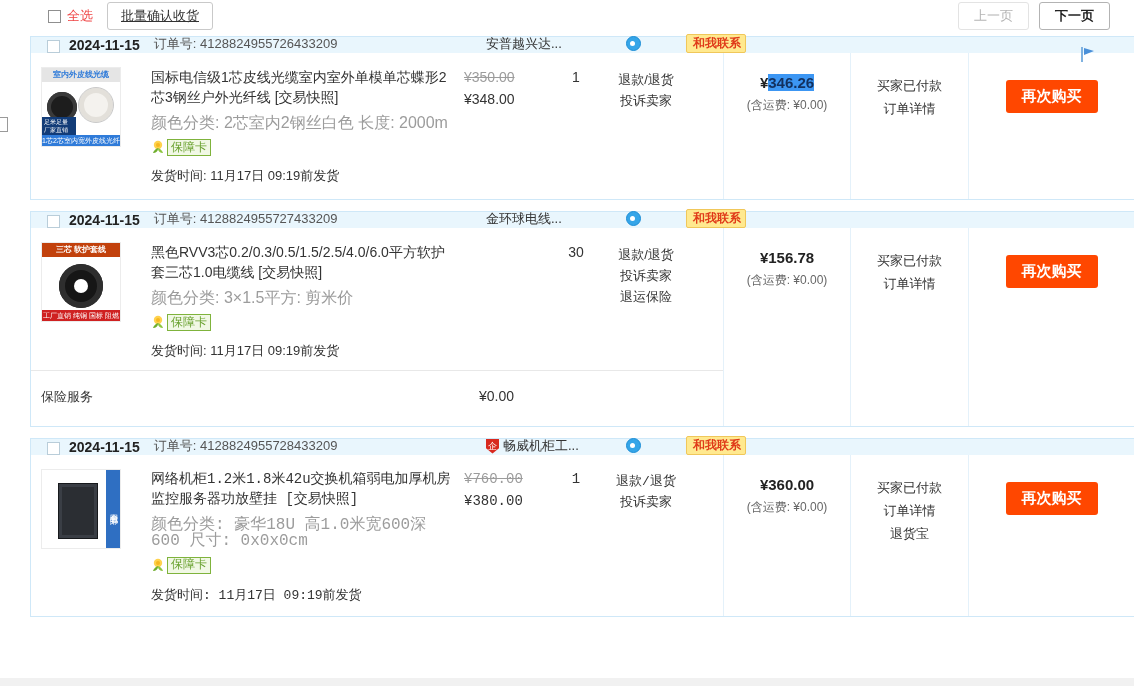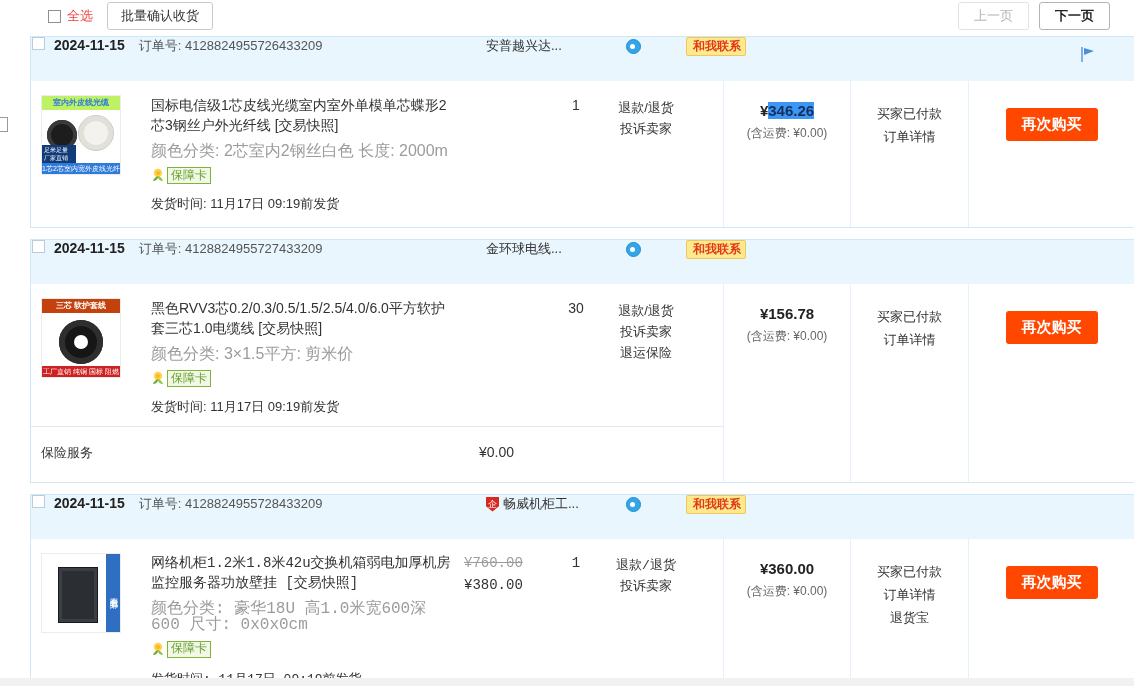--- a/index.html
+++ b/index.html
@@ -3,49 +3,49 @@
 <meta charset="utf-8">
 <style>
   * { margin:0; padding:0; box-sizing:border-box; }
   body { font-family:"Liberation Sans","DejaVu Sans",sans-serif; background:#fff; color:#333; font-size:13px; }
   .page { position:relative; width:1134px; height:686px; overflow:hidden; background:#fff; }
 
   
   .toolbar { position:absolute; top:2px; left:48px; right:24px; height:28px; display:flex; align-items:center; }
   .cb { display:inline-block; width:13px; height:13px; background:#fff; border:1px solid #8f8f8f; vertical-align:middle; }
   .toolbar .cb-label { margin-left:6px; font-size:13px; color:#ef4444; }
-  .btn-plain { margin-left:14px; padding:4px 13px; background:#fff; border:1px solid #c9c9c9; border-radius:3px; font-size:13px; color:#333; cursor:pointer; }
+  .btn-plain { margin-left:14px; padding:4px 13px; background:#fff; border:1px solid #c9c9c9; border-radius:3px; font-size:13px; color:#333; cursor:pointer;text-decoration:underline; }
   .pager { margin-left:auto; display:flex; gap:10px; }
   .pg { padding:4px 15px; background:#fff; border-radius:3px; font-size:13px; cursor:pointer; }
   .pg-prev { color:#b5b5b5; border:1px solid #e3e3e3; }
   .pg-next { color:#222; border:1px solid #b3b3b3; font-weight:bold; }
 
   
   .orders { position:absolute; top:36px; left:30px; width:1105px; }
   .order { border:1px solid #cfe8f8; margin-bottom:11px; background:#fff; }
-  .order-header { position:relative; height:44px; background:#e9f6fd; display:flex; align-items:flex-start; padding-left:1px; }
+  .order-header { position:relative; height:16px; background:#e9f6fd; display:flex; align-items:flex-end; padding-left:16px; }
   .order-header .cb { border-color:#b9cdd9; margin-right:9px; }
   .o-date { font-weight:bold; font-size:14px; color:#222; margin-right:14px; }
   .o-no { font-size:13px; color:#555; }
   .o-seller { position:absolute; left:455px; font-size:13px; color:#333; cursor:pointer; display:flex; align-items:center; gap:4px; }
   .shield { display:inline-flex; align-items:center; justify-content:center; width:13px; height:15px; background:#d8291f; color:#fff; font-size:9px; clip-path:polygon(0 0,100% 0,100% 65%,50% 100%,0 65%); }
   .contact { position:absolute; left:595px; display:flex; align-items:center; cursor:pointer;gap:48px; }
   .ww { width:15px; height:15px; border-radius:50%; background:#35a5e8; border:1px solid #1d8ed6; position:relative; z-index:2; }
   .ww::after { content:""; position:absolute; left:3px; top:4px; width:5px; height:5px; border-radius:50%; background:#fff; }
   .contact-label { margin-left:-3px; background:#ffe98f; border:1px solid #f0c75a; border-radius:2px; padding:0 4px 1px 6px; color:#e03a19; font-size:12px; font-weight:bold; line-height:16px; }
   .flag { position:absolute; right:38px; top:9px; cursor:pointer; }
 
   .order-body { display:flex; align-items:stretch; }
   .left-sec { width:692px; }
   .item-row { position:relative; padding:14px 0 10px 10px; }
   .row1 { min-height:146px; } .row2 { min-height:139px; } .row3 { min-height:161px;font-family:Liberation Mono, monospace; }
 
   .thumb { position:absolute; left:10px; top:14px; width:80px; height:80px; background:#fff; border:1px solid #ececec; overflow:hidden; cursor:pointer; }
   .t-top { height:14px; font-size:8px; font-weight:bold; line-height:14px; text-align:center; white-space:nowrap; overflow:hidden; }
-  .t1 .t-top { color:#2f7bd9; background:#bef264; }
+  .t1 .t-top { color:#2f7bd9; background:#e5e5e5; }
   .t2 .t-top { color:#fff; background:#c2410c; }
   .spool-b { position:absolute; left:5px; top:24px; width:30px; height:30px; border-radius:50%; background:#1d1d1d; box-shadow:inset 0 0 0 4px #3a3a3a; }
   .spool-w { position:absolute; left:36px; top:19px; width:36px; height:36px; border-radius:50%; background:#f4f2ee; border:1px solid #c9c9c9; box-shadow:inset 0 0 0 5px #e3e0da; }
   .t-corner { position:absolute; left:0; bottom:11px; width:34px; background:#123c78; color:#fff; font-size:6px; line-height:8px; padding:1px 2px; }
   .t-strip { position:absolute; left:0; bottom:0; width:100%; height:11px; background:#2f7bd9; color:#fff; font-size:7px; line-height:11px; text-align:center; white-space:nowrap; overflow:hidden; }
   .t2 .t-strip { background:#cf2121; }
   .coil { position:absolute; left:17px; top:21px; width:44px; height:44px; border-radius:50%; background:#161616; box-shadow:inset 0 0 0 6px #2e2e2e; }
   .coil::after { content:""; position:absolute; left:15px; top:15px; width:14px; height:14px; border-radius:50%; background:#fff; }
   .t-side { position:absolute; right:0; top:0; width:14px; height:100%; background:#2f6fc2; color:#fff; font-size:8px; writing-mode:vertical-lr; text-align:center; line-height:14px; letter-spacing:1px; }
   .cabinet { position:absolute; left:16px; top:13px; width:40px; height:56px; background:#2b2e33; border:1px solid #17191c; box-shadow:inset 0 0 0 3px #3a3e45; }
@@ -135,20 +135,24 @@
                 <svg class="flower" width="15" height="15" viewBox="0 0 15 15">
                     <circle cx="7" cy="5" r="4.2" fill="#ffd24d"></circle>
                     <circle cx="7" cy="5" r="2" fill="#f7b820"></circle>
                     <path d="M7 8 C4 9 2 12 2 13 C5 13 7 11 7 9 Z" fill="#6fae2e"></path>
                     <path d="M7 8 C10 9 12 12 12 13 C9 13 7 11 7 9 Z" fill="#8cc63f"></path>
                   </svg>
                 <span class="g-text">保障卡</span>
               </div>
               <div class="i-ship">发货时间: 11月17日 09:19前发货</div>
             </div>
+            <div class="unit-price">
+              <div class="p-orig">¥350.00</div>
+              <div class="p-now">¥348.00</div>
+            </div>
             <div class="qty">1</div>
             <div class="acts">
               <div>退款/退货</div>
               <div>投诉卖家</div>
             </div>
           </div>
         </div>
         <div class="col col-total">
           <div class="t-amt"><span>¥</span><span class="sel">346.26</span></div>
           <div class="t-ship">(含运费: ¥0.00)</div>

